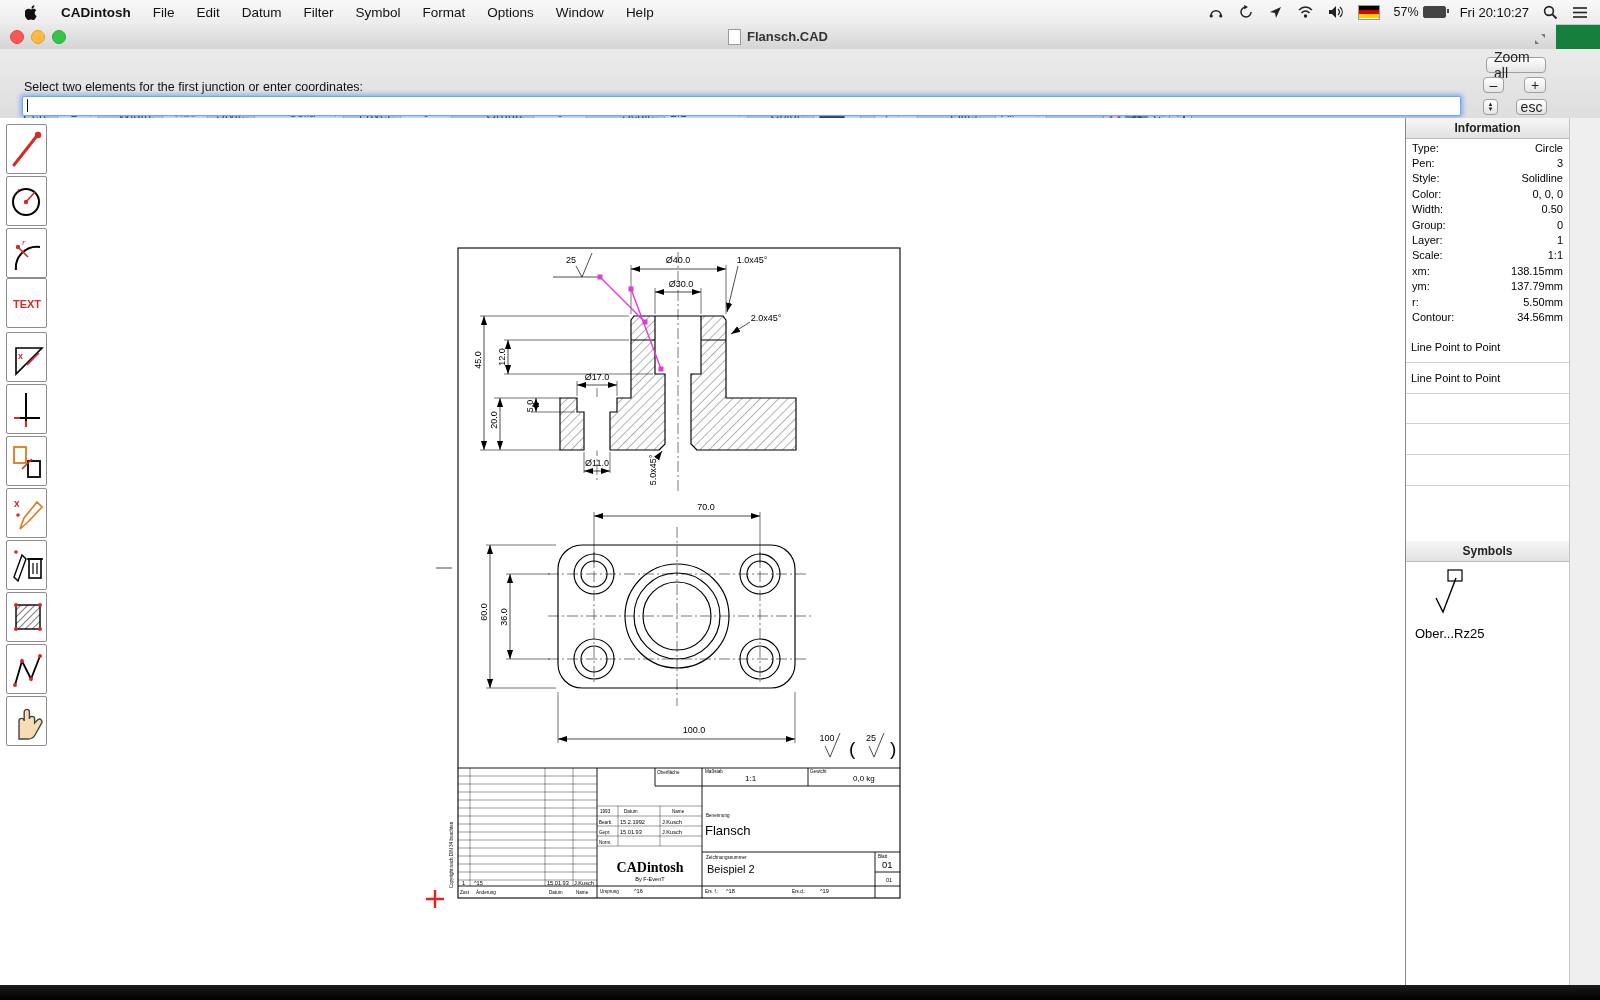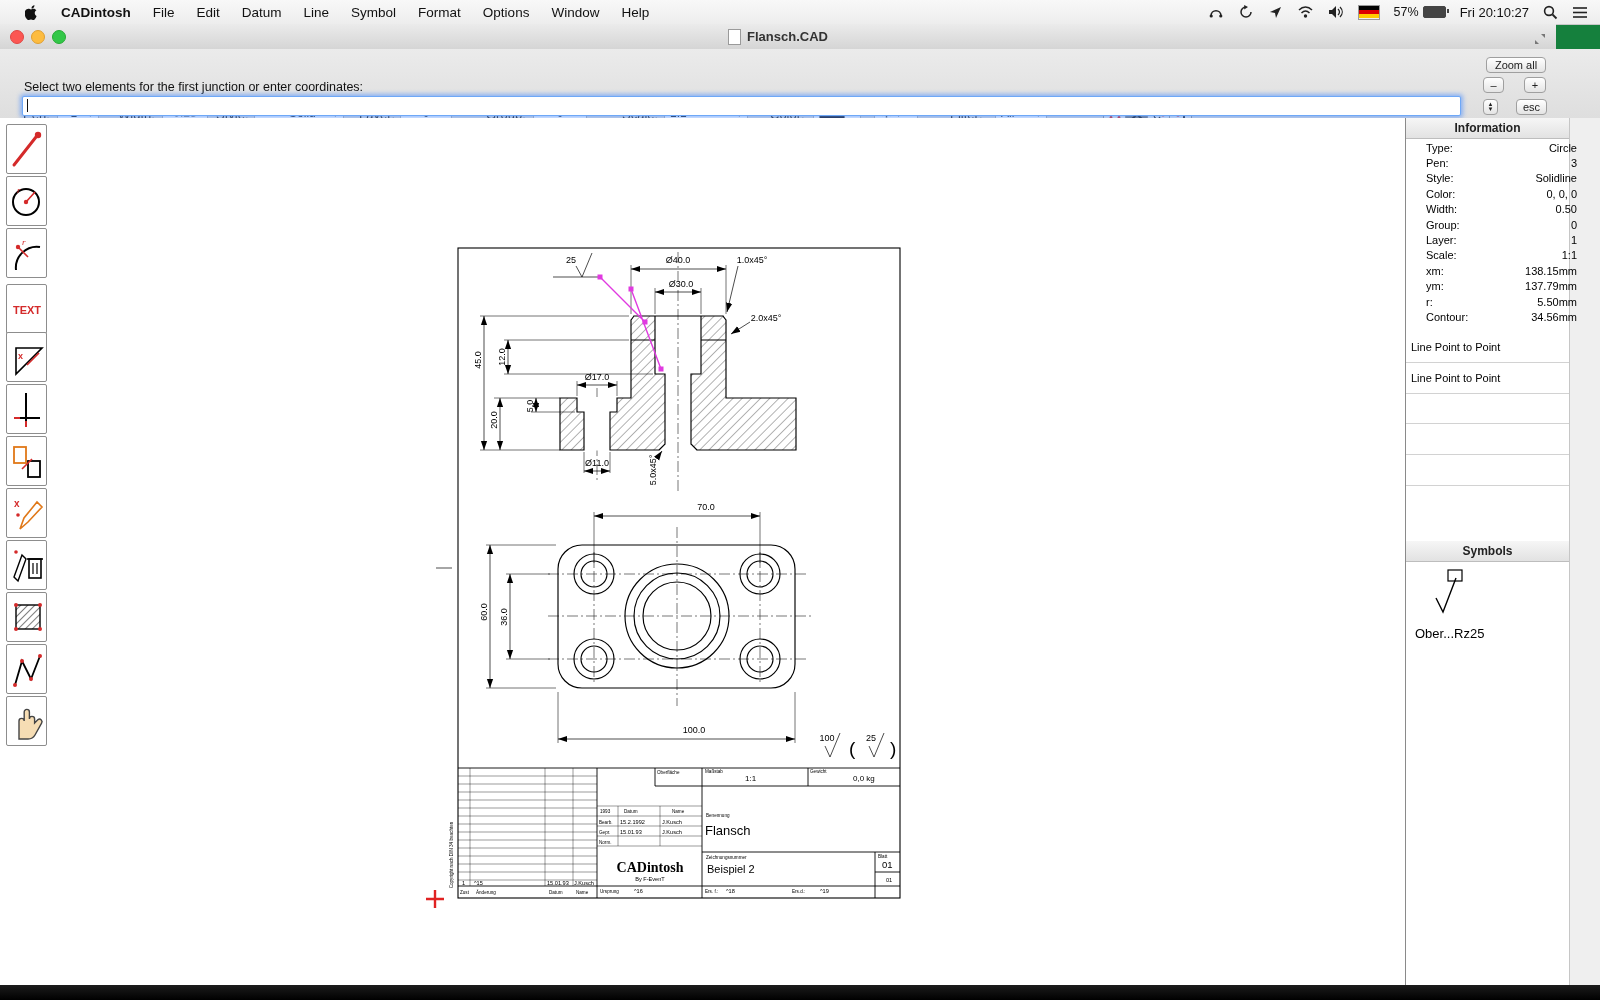--- a/index.html
+++ b/index.html
@@ -38,39 +38,39 @@
   .field .val{flex:1;text-align:center;}
   .stp{display:flex;flex-direction:column;justify-content:center;font-size:5.5px;line-height:4.5px;color:#555;margin-left:3px;}
   .dd{cursor:default;}
   .swatch{width:24px;height:11px;background:#101018;border:1px solid #777;}
   .snaps{position:absolute;left:1104px;top:56px;display:flex;}
   .snapbtn{width:21px;height:17px;border:1px solid #8f8f8f;margin-left:-1px;background:linear-gradient(#fdfdfd,#e3e3e3);
     display:flex;align-items:center;justify-content:center;}
   .snapbtn.sel{background:linear-gradient(#8b8b8b,#6e6e6e);}
   .xy{position:absolute;font-size:10.5px;color:#222;}
   .mbtn{position:absolute;height:16px;border:1px solid #9f9f9f;border-radius:4px;background:linear-gradient(#ffffff,#e4e4e4);
-    font-size:11px;color:#222;display:flex;align-items:center;justify-content:center;padding:0 7px;box-sizing:border-box;}
+    font-size:14px;color:#222;display:flex;align-items:center;justify-content:center;padding:0 7px;box-sizing:border-box;}
   
   .prompt-msg{position:absolute;left:24px;top:80px;font-size:12.5px;color:#111;}
   .cmd-wrap{position:absolute;left:22px;top:96px;width:1437px;height:18px;background:#fff;border:1px solid #6ea8f7;
     border-radius:2px;box-shadow:0 0 4px 2px rgba(90,150,250,.65);}
   .caret{position:absolute;left:4px;top:2px;width:1px;height:13px;background:#111;}
   
   .canvas{position:absolute;left:0;top:118px;width:1405px;height:867px;background:#fff;}
   
   .tool{position:absolute;left:6px;width:41px;height:50px;background:#fff;border:1px solid #8d8d8d;border-radius:2px;
     box-sizing:border-box;display:flex;align-items:center;justify-content:center;}
   
   .rpanel{position:absolute;left:1405px;top:118px;width:195px;height:867px;background:#fff;border-left:1px solid #8a8a8a;box-sizing:border-box;}
   .scrollcol{position:absolute;right:0;top:0;width:31px;height:867px;background:#efefef;border-left:1px solid #c6c6c6;box-sizing:border-box;}
   .phead{position:absolute;left:0;width:163px;height:21px;background:linear-gradient(#f6f6f6,#e2e2e2);
     border-bottom:1px solid #bdbdbd;display:flex;align-items:center;justify-content:center;
     font-size:12px;font-weight:bold;color:#222;box-sizing:border-box;}
   .irow{display:flex;justify-content:space-between;height:15.4px;align-items:center;font-size:11px;color:#000;padding:0 6px;}
-  .info-rows{position:absolute;left:0;top:22px;width:163px;margin-left:14px;}
+  .info-rows{position:absolute;left:0;top:22px;width:163px;}
   .hist{position:absolute;left:0;top:214px;width:163px;}
   .hrow{height:30.8px;border-bottom:1px solid #d2d2d2;font-size:11px;color:#000;display:flex;align-items:center;padding:0 5px;box-sizing:border-box;}
   .sym-item-label{position:absolute;left:9px;top:508px;font-size:13px;color:#000;}
   
   .dock{position:absolute;left:0;top:985px;width:1600px;height:15px;background:linear-gradient(#1c1c1c,#000);}
   
   .ol{stroke:#000;stroke-width:1.15;fill:none;stroke-linecap:square;}
   .thin{stroke:#000;stroke-width:0.7;fill:none;}
   .cl{stroke:#3c3c3c;stroke-width:0.7;fill:none;stroke-dasharray:11 3 2 3;}
   .ext{stroke:#000;stroke-width:0.55;fill:none;}
@@ -100,21 +100,21 @@
     <div class="mb-left">
       <div class="mb-item">
         <svg width="14" height="16" viewBox="0 0 14 16">
             <path fill="#111" d="M9.5 1.2c.1.9-.3 1.7-.8 2.3-.5.6-1.4 1.1-2.2 1-.1-.8.3-1.7.8-2.2.5-.6 1.5-1 2.2-1.1zM11.6 12.1c-.3.8-.5 1.2-.9 1.9-.6 1-1.5 2.1-2.5 2.1-.9 0-1.2-.6-2.4-.6s-1.5.6-2.4.6c-1 0-1.8-1.1-2.4-2C-.6 11.4-.8 8.3.4 6.6c.7-1.1 1.9-1.8 3-1.8 1.1 0 1.8.6 2.6.6.8 0 1.3-.6 2.6-.6 1 0 2.1.6 2.8 1.5-2.4 1.4-2 4.7.2 5.8z"></path>
           </svg>
       </div>
       <div class="mb-item mb-app">CADintosh</div>
       <div class="mb-item">File</div>
       <div class="mb-item">Edit</div>
       <div class="mb-item">Datum</div>
-      <div class="mb-item">Line</div>
+      <div class="mb-item">Filter</div>
       <div class="mb-item">Symbol</div>
       <div class="mb-item">Format</div>
       <div class="mb-item">Options</div>
       <div class="mb-item">Window</div>
       <div class="mb-item">Help</div>
     </div>
     <div class="mb-right">
       <span>
           <svg width="16" height="16" viewBox="0 0 16 16">
             <path d="M3 12 C3 5 13 5 13 12" stroke="#222" stroke-width="1.6" fill="none" stroke-linecap="round"></path>
@@ -475,21 +475,21 @@
       </svg>
     </div>
   <div class="tool" style="top:228px">
       <svg width="36" height="44" viewBox="0 0 36 44">
         <path d="M7,39 A21,21 0 0 1 31,16" stroke="#000" stroke-width="2" fill="none"></path>
         <circle cx="9" cy="16" r="2.2" fill="#d42a2a"></circle>
         <line x1="9" y1="16" x2="19" y2="26" stroke="#d42a2a" stroke-width="1.6"></line>
         <text x="13" y="14" font-size="9" font-style="italic" fill="#d42a2a" font-family="Liberation Serif">r</text>
       </svg>
     </div>
-  <div class="tool" style="top:284px">
+  <div class="tool" style="top:278px">
       <svg width="38" height="44" viewBox="0 0 38 44">
         <text x="19" y="27" text-anchor="middle" font-size="11" font-weight="bold" fill="#d42a2a" font-family="Liberation Sans">TEXT</text>
       </svg>
     </div>
   <div class="tool" style="top:332px">
       <svg width="36" height="44" viewBox="0 0 36 44">
         <polygon points="7,13 33,13 7,39" stroke="#000" stroke-width="1.6" fill="none"></polygon>
         <text x="9" y="24" font-size="9" font-weight="bold" fill="#d42a2a" font-family="Liberation Sans">x</text>
         <line x1="18" y1="30" x2="30" y2="18" stroke="#d42a2a" stroke-width="1.6"></line>
       </svg>

